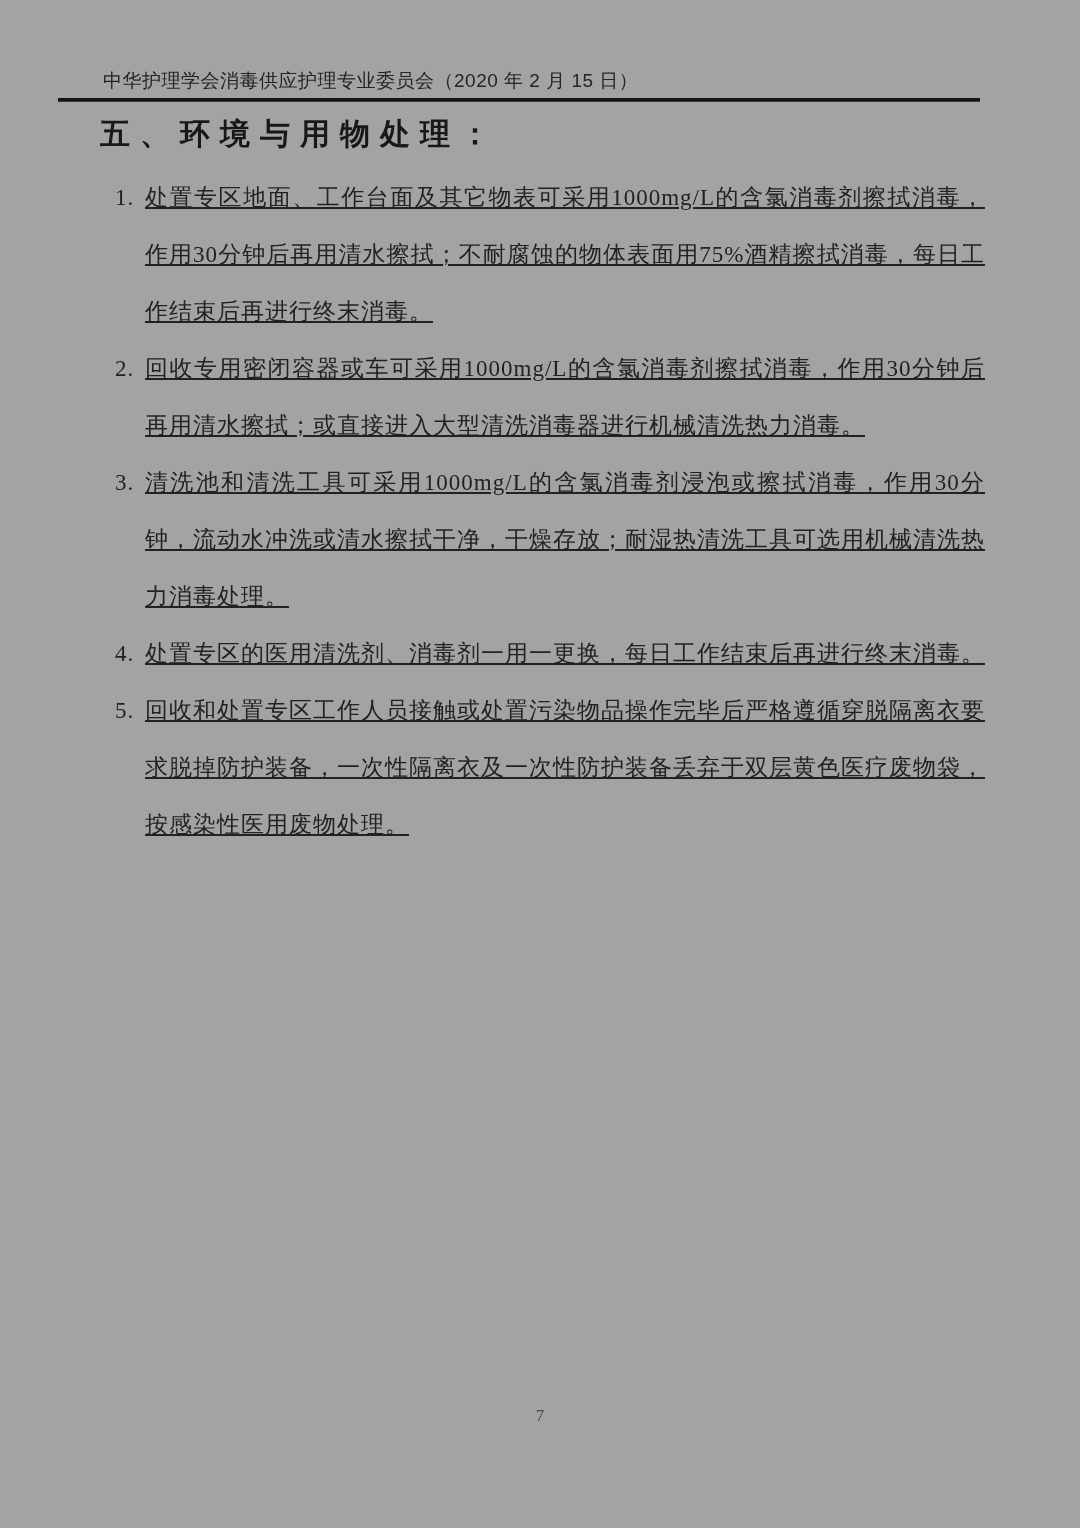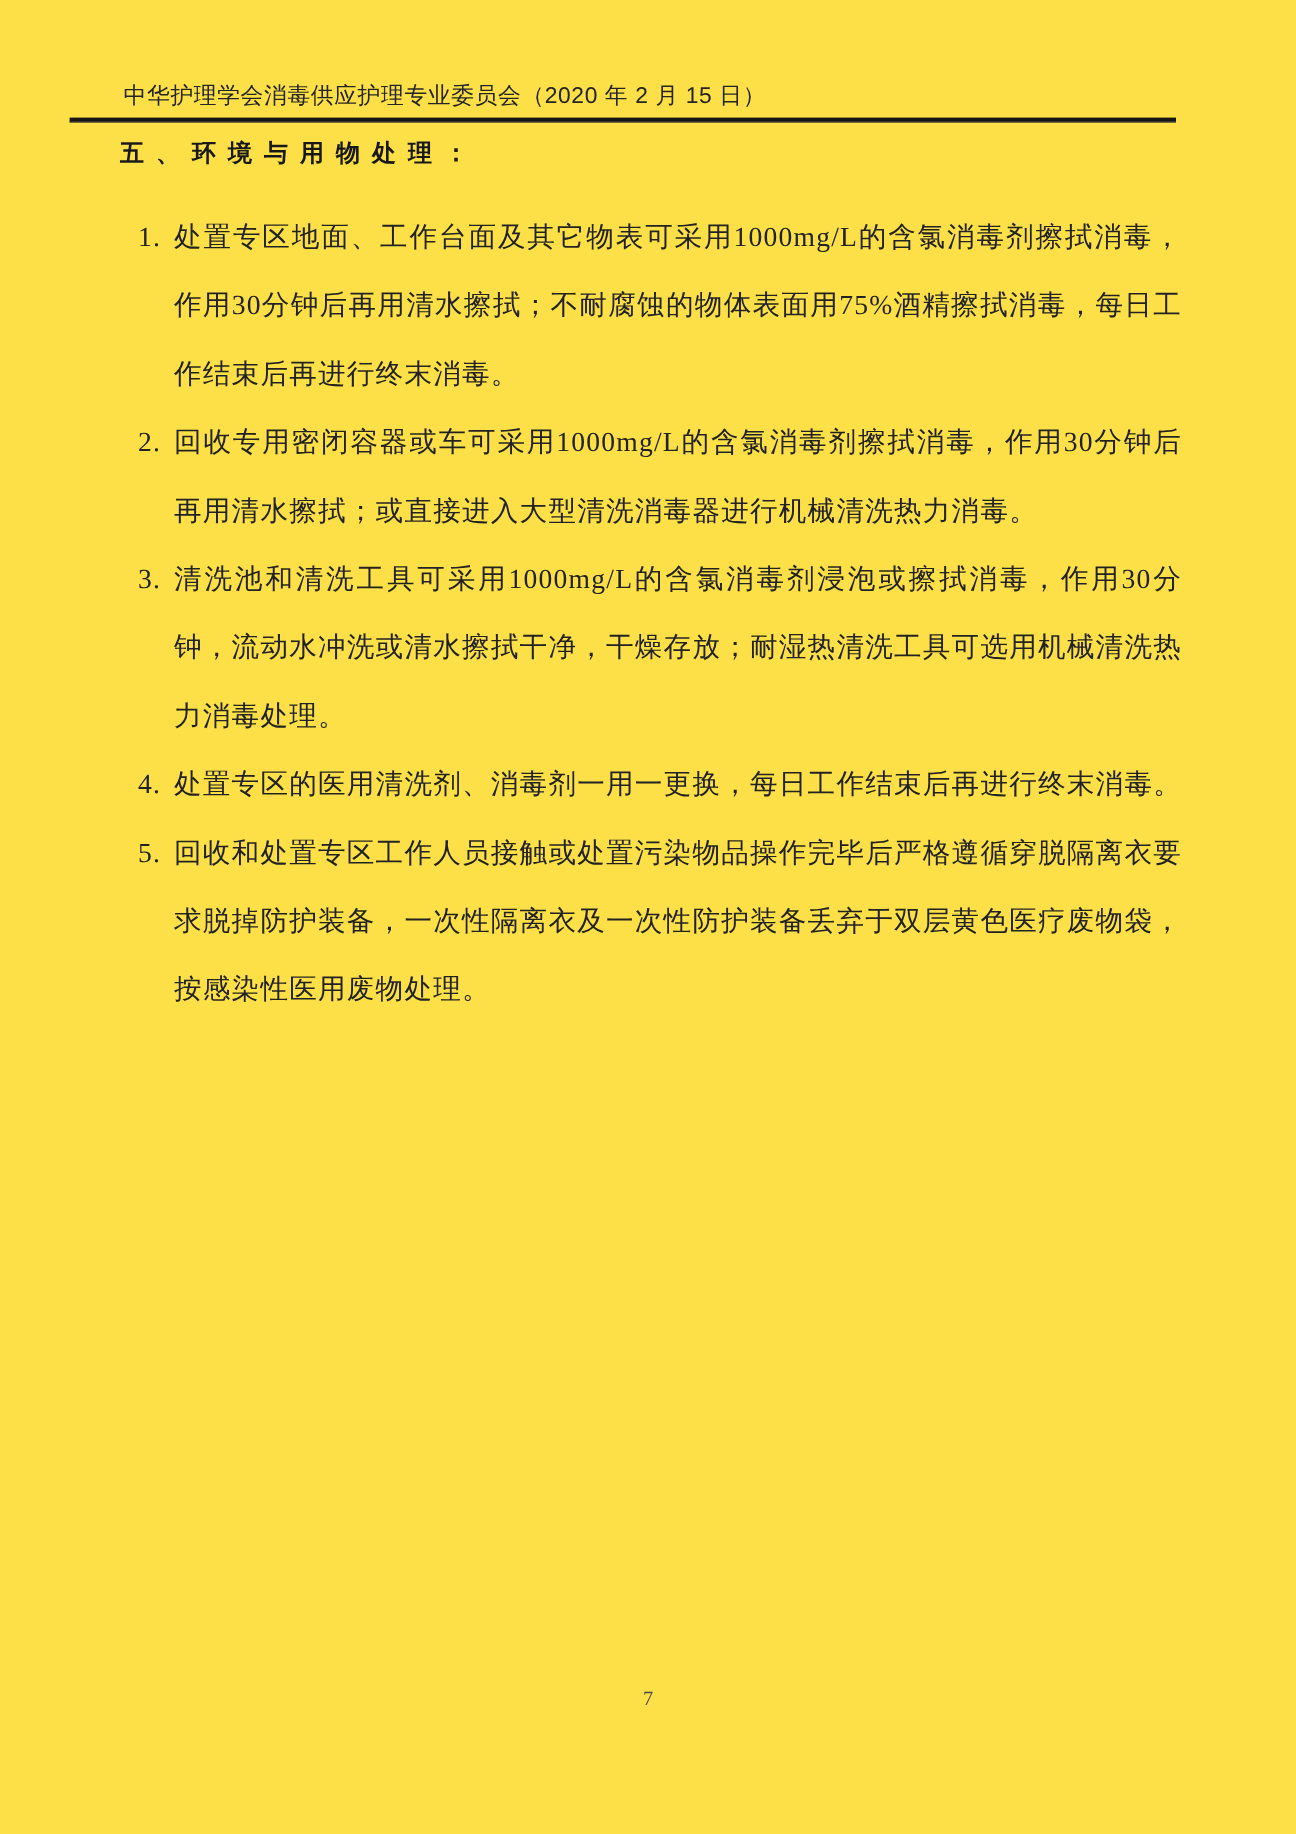--- a/index.html
+++ b/index.html
@@ -11,21 +11,21 @@
     width: 1080px;
     height: 1528px;
     position: relative;
     color: #1f1f1f;
     font-family: "Liberation Serif", "DejaVu Serif", serif;
     overflow: hidden;
   }
   .page {
     position: absolute;
     inset: 0;
-    background: #fde047;
+    background: #a3a3a3;
   }
   .header-text {
     position: absolute;
     left: 103px;
     top: 68px;
     font-family: "Liberation Sans", "DejaVu Sans", sans-serif;
     font-size: 19px;
     line-height: 26px;
     letter-spacing: 0.5px;
     color: #242424;
@@ -37,21 +37,21 @@
     top: 98px;
     width: 922px;
     height: 3px;
     background: #151515;
     border-bottom: 1px solid #3a3a3a;
   }
   .section-heading {
     position: absolute;
     left: 100px;
     top: 114px;
-    font-size: 20px;
+    font-size: 30px;
     font-weight: bold;
     letter-spacing: 10px;
     color: #181818;
     white-space: nowrap;
   }
   .list {
     position: absolute;
     left: 100px;
     top: 169px;
     width: 885px;
@@ -68,20 +68,21 @@
     box-sizing: border-box;
     padding-left: 15px;
     letter-spacing: 1px;
   }
   .item-text {
     flex: 1 1 auto;
     text-align: justify;
     text-justify: inter-character;
     word-break: break-all;
     letter-spacing: 1px;
+    text-decoration: underline;
   }
   .page-number {
     position: absolute;
     left: 0;
     top: 1406px;
     width: 1080px;
     text-align: center;
     font-size: 17px;
     color: #4a4a4a;
     font-family: "Liberation Serif", "DejaVu Serif", serif;

